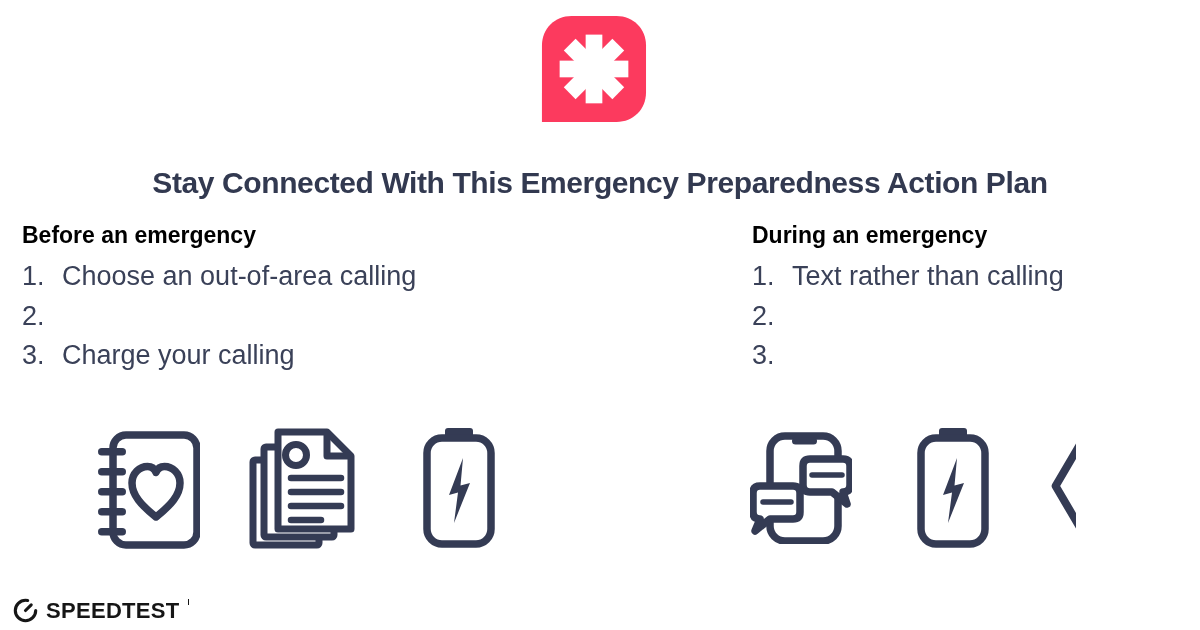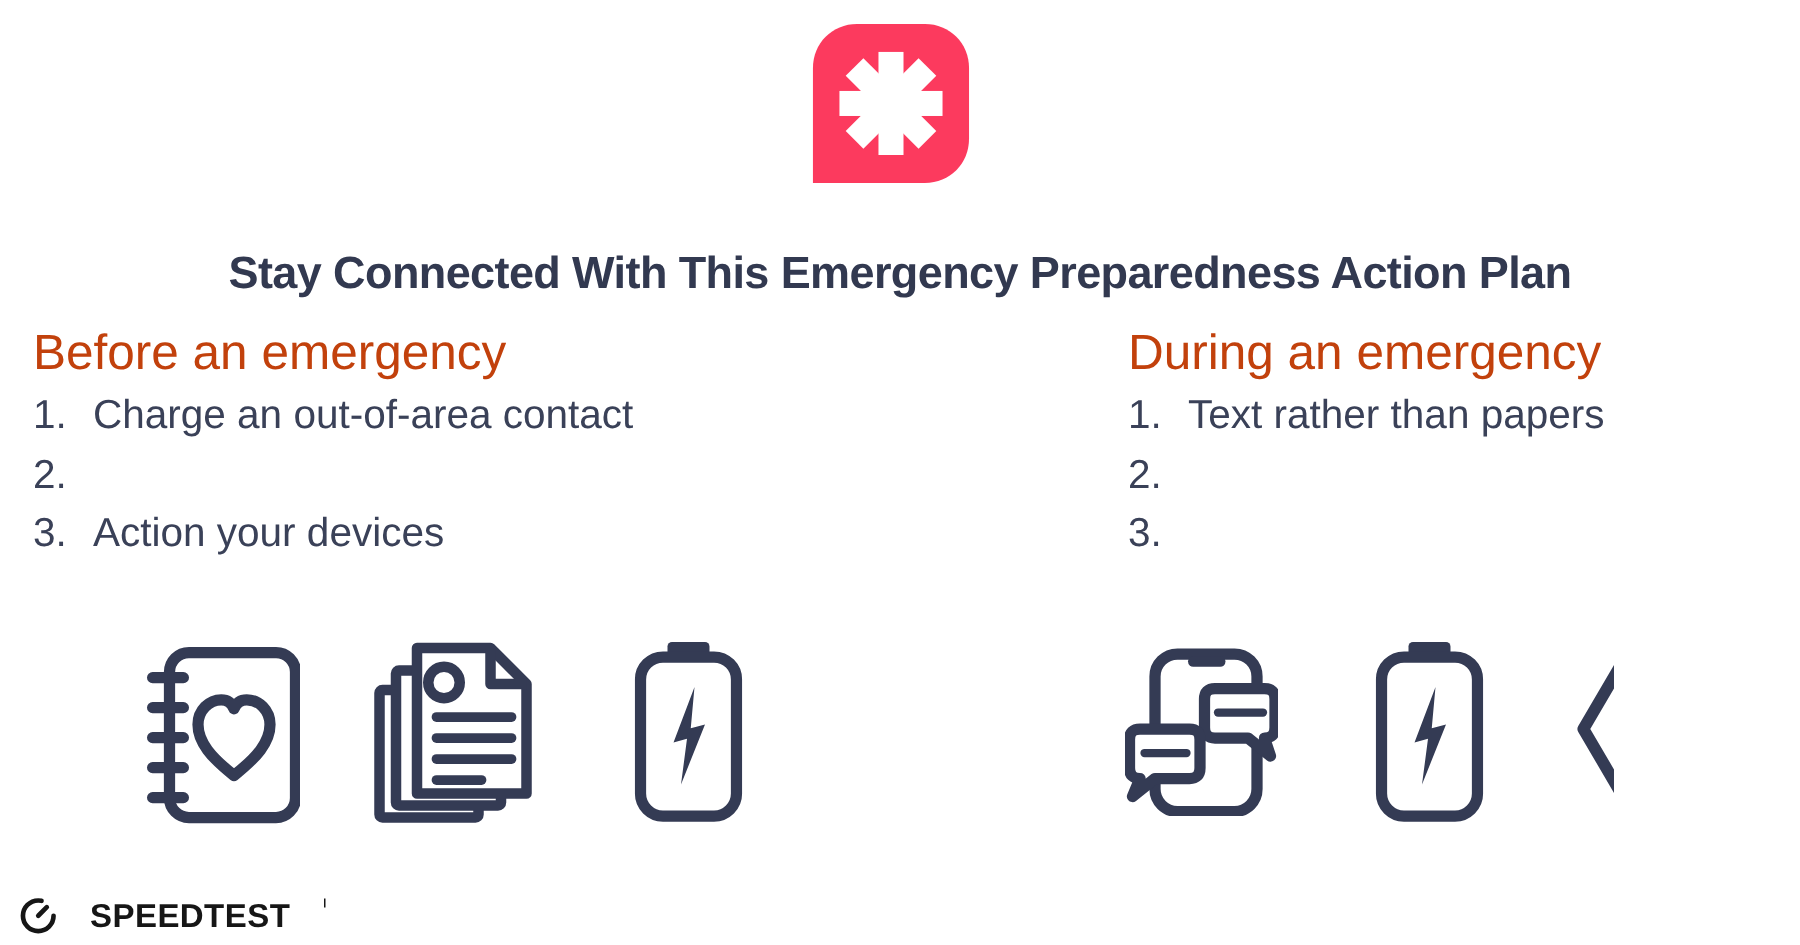--- a/index.html
+++ b/index.html
@@ -10,37 +10,37 @@
   .bubble-icon{position:absolute;left:540px;top:14px;width:108px;height:114px;}
 
   
   .title{position:absolute;left:0;top:146px;width:1200px;text-align:center;
          font-size:30px;font-weight:bold;letter-spacing:-0.4px;color:#323950;}
 
   
   .col{position:absolute;top:220px;}
   .col-before{left:22px;width:700px;}
   .col-during{left:752px;width:420px;}
-  .col-heading{font-size:33px;font-weight:normal;line-height:30px;margin:0 0 7px 0;color:#c2410c;}
+  .col-heading{font-size:23px;font-weight:bold;line-height:30px;margin:0 0 7px 0;color:#000000;}
   .list{display:flex;flex-direction:column;}
   .li{display:flex;align-items:baseline;height:39.5px;font-size:27px;line-height:39.5px;color:#3a4158;}
   .li .num{width:40px;flex:0 0 40px;}
 
   
   .ico{position:absolute;}
   .ico svg{display:block;width:100%;height:100%;}
   .i-notebook{left:95px;top:430px;width:105px;height:120px;}
   .i-docs{left:248px;top:424px;width:110px;height:128px;}
   .i-battery1{left:423px;top:428px;width:72px;height:120px;}
   .i-phone{left:750px;top:432px;width:102px;height:112px;}
   .i-battery2{left:917px;top:428px;width:72px;height:120px;}
   .i-hex{left:1050px;top:434px;width:110px;height:104px;}
 
   
-  .footer-speedtest{position:absolute;left:12px;top:597px;display:flex;align-items:center;gap:21px;text-align:center;}
+  .footer-speedtest{position:absolute;left:12px;top:597px;display:flex;align-items:center;gap:7px;text-align:center;}
   .footer-speedtest .st-text{font-size:22px;font-weight:bold;letter-spacing:0.3px;color:#161616;}
   .tm-tick{display:inline-block;width:1.5px;height:6px;background:#161616;margin-left:1px;transform:translateY(-9px);}
   .footer-ookla{position:absolute;left:1108px;top:598px;width:82px;height:24px;}
 </style>
 </head>
 <body>
 
 <div class="canvas">
 
   <div class="bubble-icon">
@@ -55,38 +55,38 @@
     </svg>
   </div>
 
   <h1 class="title">Stay Connected With This Emergency Preparedness Action Plan</h1>
 
   <div class="col col-before">
     <h2 class="col-heading">Before an emergency</h2>
     <div class="list">
       <div class="li">
         <span class="num">1.</span>
-        <span class="txt">Charge an out-of-area contact</span>
+        <span class="txt">Choose an out-of-area calling</span>
       </div>
       <div class="li">
         <span class="num">2.</span>
       </div>
       <div class="li">
         <span class="num">3.</span>
-        <span class="txt">Action your devices</span>
+        <span class="txt">Charge your calling</span>
       </div>
     </div>
   </div>
 
   <div class="col col-during">
     <h2 class="col-heading">During an emergency</h2>
     <div class="list">
       <div class="li">
         <span class="num">1.</span>
-        <span class="txt">Text rather than papers</span>
+        <span class="txt">Text rather than calling</span>
       </div>
       <div class="li">
         <span class="num">2.</span>
       </div>
       <div class="li">
         <span class="num">3.</span>
       </div>
     </div>
   </div>
 

